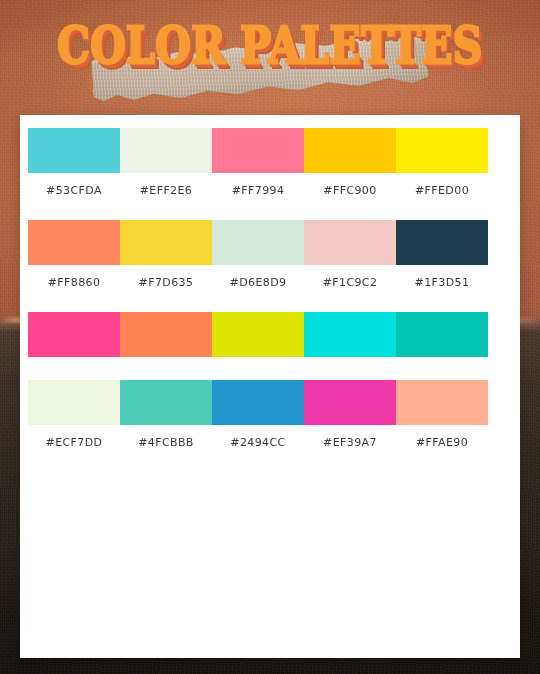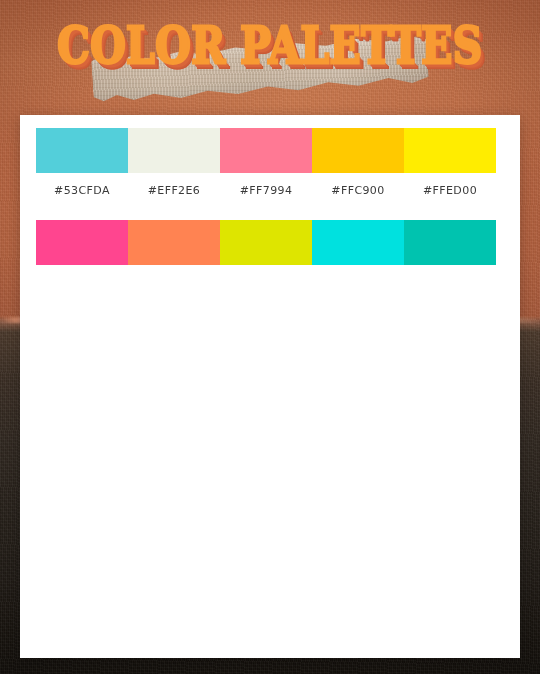--- a/index.html
+++ b/index.html
@@ -172,21 +172,21 @@
     left: 20px;
     top: 115px;
     width: 500px;
     height: 543px;
     background: #ffffff;
     box-shadow: 0 3px 12px rgba(0,0,0,0.22);
   }
 
   .palette-list {
     position: absolute;
-    left: 16px;
+    left: 8px;
     top: 13px;
     width: 460px;
   }
 
   .palette-row {
     margin-bottom: 23px;
   }
   .palette-row:last-child { margin-bottom: 0; }
 
   .swatch-strip {
@@ -244,23 +244,55 @@
           <div class="label-strip">
             <div class="swatch-label">#53CFDA</div>
             <div class="swatch-label">#EFF2E6</div>
             <div class="swatch-label">#FF7994</div>
             <div class="swatch-label">#FFC900</div>
             <div class="swatch-label">#FFED00</div>
           </div>
         </div>
         <div class="palette-row">
           <div class="swatch-strip">
+            <div class="swatch" style="background: rgb(255, 136, 96);"></div>
+            <div class="swatch" style="background: rgb(247, 214, 53);"></div>
+            <div class="swatch" style="background: rgb(214, 232, 217);"></div>
+            <div class="swatch" style="background: rgb(241, 201, 194);"></div>
+            <div class="swatch" style="background: rgb(31, 61, 81);"></div>
+          </div>
+          <div class="label-strip">
+            <div class="swatch-label">#FF8860</div>
+            <div class="swatch-label">#F7D635</div>
+            <div class="swatch-label">#D6E8D9</div>
+            <div class="swatch-label">#F1C9C2</div>
+            <div class="swatch-label">#1F3D51</div>
+          </div>
+        </div>
+        <div class="palette-row">
+          <div class="swatch-strip">
             <div class="swatch" style="background: rgb(255, 69, 143);"></div>
             <div class="swatch" style="background: rgb(255, 131, 82);"></div>
             <div class="swatch" style="background: rgb(222, 229, 0);"></div>
             <div class="swatch" style="background: rgb(0, 225, 223);"></div>
             <div class="swatch" style="background: rgb(0, 195, 175);"></div>
           </div>
         </div>
+        <div class="palette-row">
+          <div class="swatch-strip">
+            <div class="swatch" style="background: rgb(236, 247, 221);"></div>
+            <div class="swatch" style="background: rgb(79, 203, 187);"></div>
+            <div class="swatch" style="background: rgb(36, 148, 204);"></div>
+            <div class="swatch" style="background: rgb(239, 57, 167);"></div>
+            <div class="swatch" style="background: rgb(255, 174, 144);"></div>
+          </div>
+          <div class="label-strip">
+            <div class="swatch-label">#ECF7DD</div>
+            <div class="swatch-label">#4FCBBB</div>
+            <div class="swatch-label">#2494CC</div>
+            <div class="swatch-label">#EF39A7</div>
+            <div class="swatch-label">#FFAE90</div>
+          </div>
+        </div>
       </div>
   </div>
 
 </div>
 
 </body></html>

